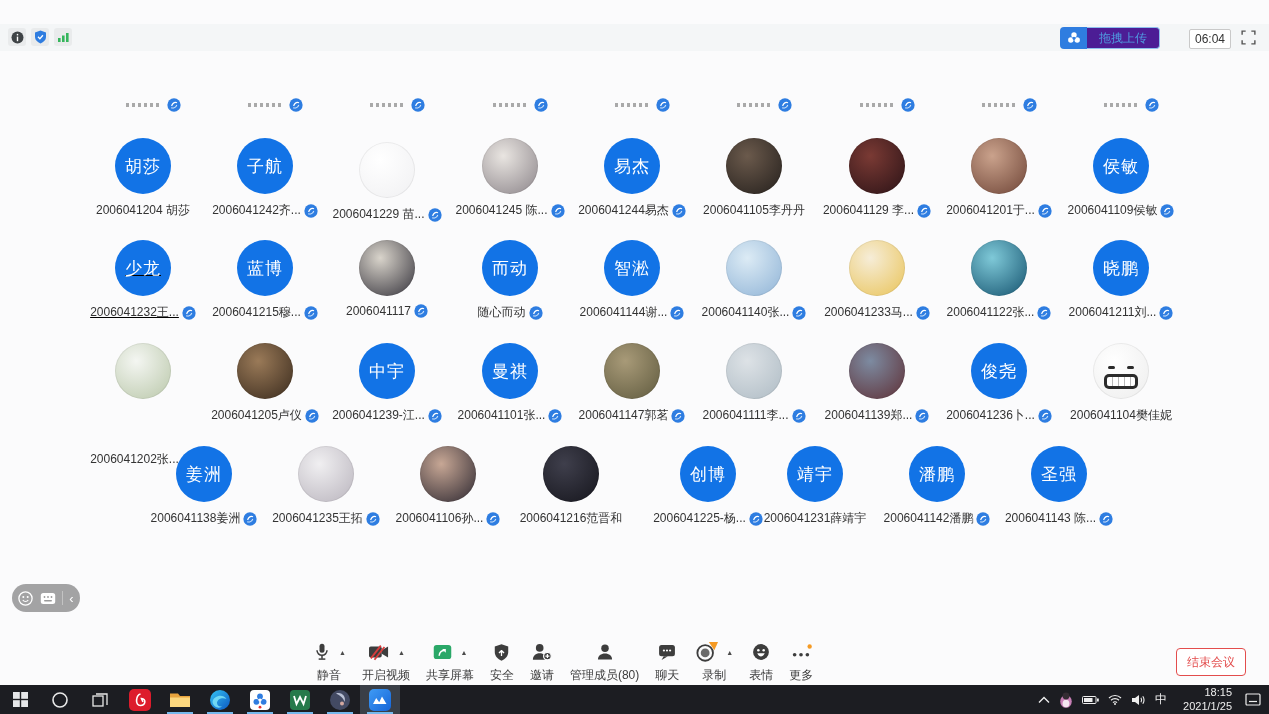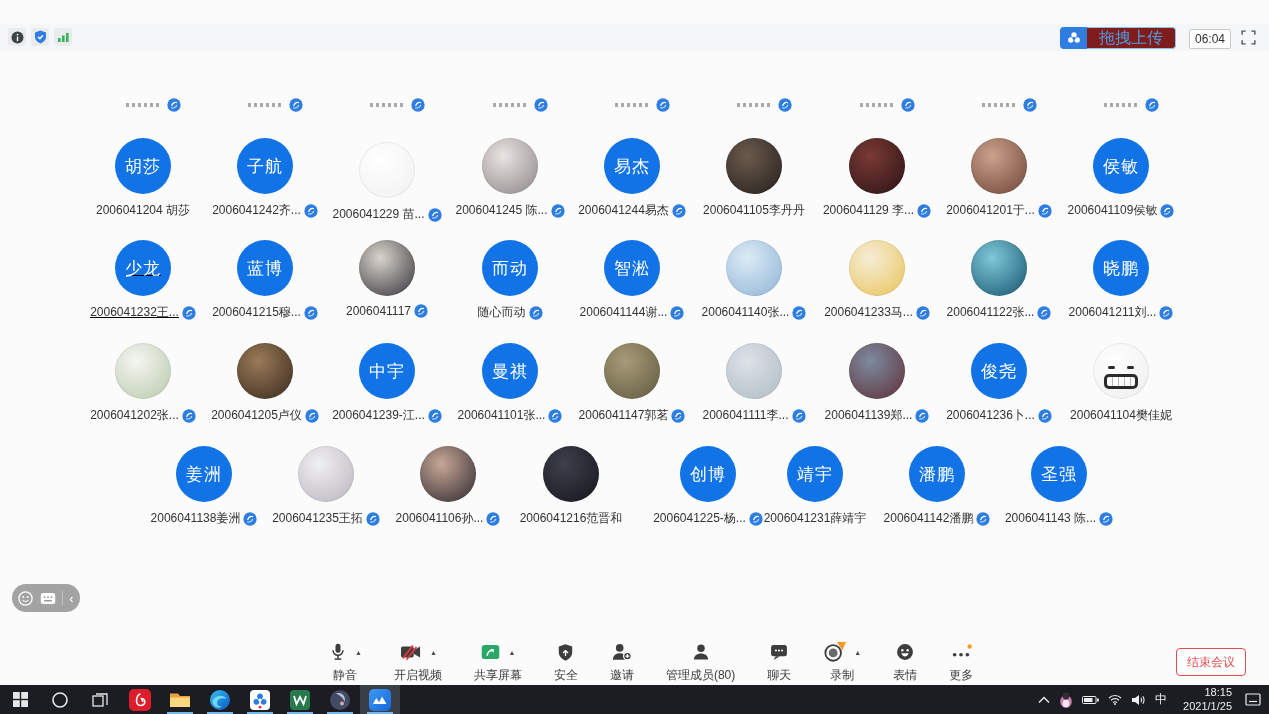--- a/index.html
+++ b/index.html
@@ -10,21 +10,21 @@
   .titlebar{position:absolute;top:0;left:0;right:0;height:24px;background:#f8f8f8;display:flex;align-items:center;justify-content:center;font-size:12px;color:#222;}
   .win-controls{position:absolute;right:2px;top:0;height:24px;display:flex;}
   .win-btn{width:27px;height:24px;display:flex;align-items:center;justify-content:center;cursor:pointer;}
 
   
   .topbar{position:absolute;top:24px;left:0;right:0;height:27px;background:#f4f6f7;}
   .status-icons{position:absolute;left:8px;top:4px;display:flex;gap:5px;}
   .sbtn{width:18px;height:18px;background:#e9ebec;border-radius:3px;display:flex;align-items:center;justify-content:center;cursor:pointer;}
   .upload{position:absolute;left:1060px;top:3px;height:22px;display:flex;cursor:pointer;}
   .upload-tile{width:27px;background:#2f7de0;border-radius:4px 0 0 4px;display:flex;align-items:center;justify-content:center;}
-  .upload-label{background:#7f1d1d;border:1px solid #8ec0ee;border-left:none;border-radius:0 4px 4px 0;color:#4f9be0;font-size:16px;display:flex;align-items:center;padding:4px 12px;}
+  .upload-label{background:#4c1d95;border:1px solid #8ec0ee;border-left:none;border-radius:0 4px 4px 0;color:#4f9be0;font-size:12px;display:flex;align-items:center;padding:4px 12px;}
   .timer{position:absolute;left:1189px;top:5px;width:40px;height:18px;background:#fff;border:1px solid #c9c9c9;border-radius:2px;font-size:12px;color:#333;display:flex;align-items:center;justify-content:center;}
   .fullscreen{position:absolute;left:1240px;top:5px;cursor:pointer;display:flex;}
 
   
   .banner{position:absolute;left:532px;top:61px;width:205px;height:29px;background:#dcebfa;border-radius:4px;font-size:13px;color:#4a6f96;display:flex;align-items:center;padding-left:15px;box-sizing:border-box;}
 
   
   .cell{position:absolute;width:122px;display:flex;flex-direction:column;align-items:center;cursor:pointer;}
   .avatar{width:56px;height:56px;border-radius:50%;display:flex;align-items:center;justify-content:center;flex-shrink:0;}
   .av-text{background:#1273e6;color:#fff;font-size:17px;letter-spacing:1px;}
@@ -39,21 +39,21 @@
   .grin-mouth{width:34px;height:15px;border-radius:5px;background:#2b2b2b;margin-top:5px;position:relative;}
   .grin-mouth::before{content:"";position:absolute;left:3px;right:3px;top:3px;bottom:3px;background:repeating-linear-gradient(90deg,#fff 0 5px,#b9b9b9 5px 6px);border-radius:2px;}
 
   
   .quickbar{position:absolute;left:12px;top:584px;width:68px;height:28px;background:#a3a3a4;border-radius:14px;display:flex;align-items:center;justify-content:space-evenly;}
   .qitem{display:flex;align-items:center;justify-content:center;cursor:pointer;color:#fff;font-size:13px;}
   .qdiv{width:1px;height:14px;background:#c3c3c3;}
 
   
   .toolbar{position:absolute;left:312px;top:640px;height:44px;display:flex;align-items:flex-start;gap:16px;}
-  .titem{display:flex;flex-direction:column;align-items:center;cursor:pointer;margin-left:16px;}
+  .titem{display:flex;flex-direction:column;align-items:center;cursor:pointer;}
   .ticon-row{display:flex;align-items:center;height:24px;}
   .caret{font-size:7px;color:#4a4a4a;margin-left:7px;cursor:pointer;}
   .tlabel{font-size:12px;color:#3c3c3c;margin-top:3px;white-space:nowrap;}
   .end-btn{position:absolute;left:1176px;top:648px;width:68px;height:26px;background:#fff;border:1px solid #e34d4d;border-radius:4px;color:#e34d4d;font-size:12px;display:flex;align-items:center;justify-content:center;cursor:pointer;}
 
   
   .taskbar{position:absolute;left:0;bottom:0;width:1269px;height:29px;background:#1c1d22;display:flex;align-items:center;}
   .tb-start{width:40px;height:29px;display:flex;align-items:center;justify-content:center;cursor:pointer;}
   .tb-search{width:290px;height:29px;background:#f4f4f4;border:1px solid #d9d9d9;box-sizing:border-box;display:flex;align-items:center;gap:9px;padding-left:12px;font-size:12px;color:#4b4b4b;cursor:text;}
   .tb-app{width:40px;height:29px;display:flex;align-items:center;justify-content:center;position:relative;cursor:pointer;}
@@ -417,21 +417,21 @@
           <span>2006041211刘...</span>
           <span class="vic">
             <svg width="14" height="14" viewBox="0 0 16 16">
               <circle cx="8" cy="8" r="7.6" fill="#2e7de1"></circle>
               <path d="M5.2 9c1.8-3.8 4.2-4.8 6.2-3.6" stroke="#fff" stroke-width="1.4" fill="none"></path>
               <path d="M4.8 11.2c2.6 1 5.4-.4 6.4-3.2" stroke="#cfe3fa" stroke-width="1.2" fill="none"></path>
             </svg>
           </span>
         </div>
       </div>
-      <div class="cell" style="left: 82px; top: 343px;">
+      <div class="cell" style="left: 82px; top: 343px; gap: 44px;">
         <div class="avatar av-photo" style="background: radial-gradient(circle at 38% 32%, rgb(244, 246, 242), rgb(185, 199, 169));"></div>
         <div class="pid-row">
           <span>2006041202张...</span>
           <span class="vic">
             <svg width="14" height="14" viewBox="0 0 16 16">
               <circle cx="8" cy="8" r="7.6" fill="#2e7de1"></circle>
               <path d="M5.2 9c1.8-3.8 4.2-4.8 6.2-3.6" stroke="#fff" stroke-width="1.4" fill="none"></path>
               <path d="M4.8 11.2c2.6 1 5.4-.4 6.4-3.2" stroke="#cfe3fa" stroke-width="1.2" fill="none"></path>
             </svg>
           </span>

